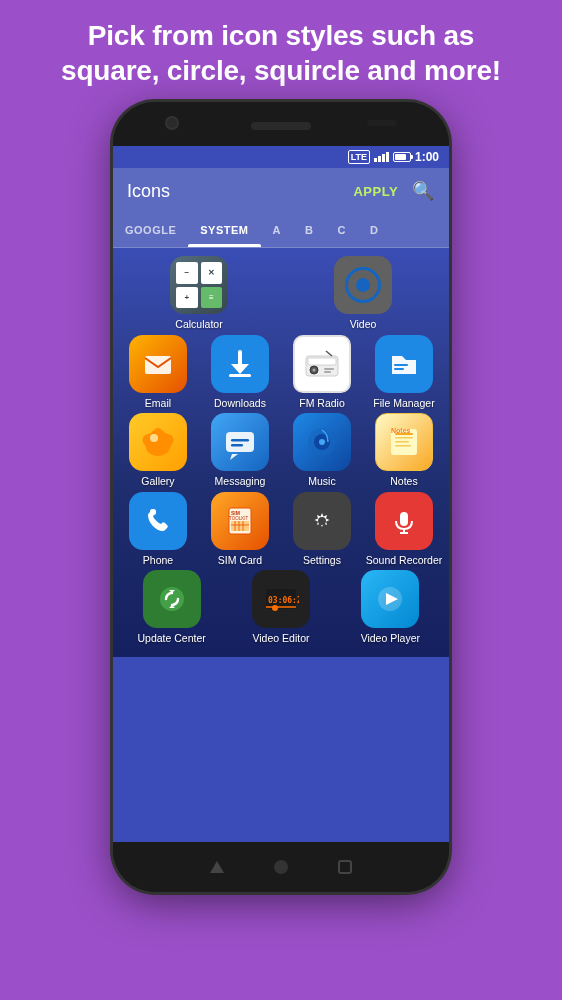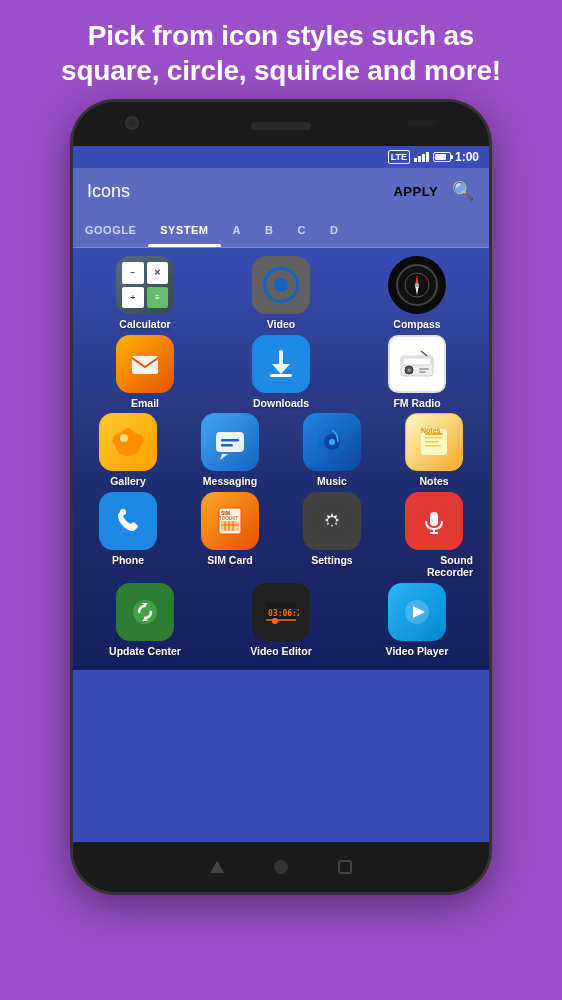--- a/index.html
+++ b/index.html
@@ -18,21 +18,21 @@
       padding: 18px 40px 14px;
       color: white;
       font-weight: 900;
       font-size: 28px;
       line-height: 1.25;
       letter-spacing: -0.2px;
     }
 
     
     .phone-shell {
-      width: 416px;
+      width: 336px;
       height: 790px;
       background: #1a1a1a;
       border-radius: 42px;
       margin: 0 auto;
       position: relative;
       box-shadow: 0 0 0 3px #333, 0 10px 40px rgba(0,0,0,0.5);
       overflow: hidden;
     }
 
     
@@ -144,21 +144,21 @@
     }
     .app-bar-title {
       color: white;
       font-size: 18px;
       font-weight: 500;
     }
     .app-bar-actions {
       display: flex;
       align-items: center;
       gap: 14px;
-      color: #000000;
+      color: #bef264;
       font-size: 13px;
       font-weight: 700;
       letter-spacing: 0.5px;
     }
     .search-icon-btn {
       font-size: 18px;
     }
 
     
     .tabs-bar {
@@ -217,24 +217,23 @@
       display: flex;
       align-items: center;
       justify-content: center;
       font-size: 26px;
       overflow: hidden;
       position: relative;
     }
     .icon-label {
       color: white;
       font-size: 10.5px;
-      text-align: right;
+      text-align: center;
       line-height: 1.2;
       text-shadow: 0 1px 2px rgba(0,0,0,0.5);
-      font-weight: bold;
     }
 
     
     .icon-calculator { background: linear-gradient(135deg, #546e7a, #37474f); }
     .calc-grid {
       display: grid;
       grid-template-columns: 1fr 1fr;
       gap: 3px;
       padding: 6px;
       width: 100%; height: 100%;
@@ -407,33 +406,20 @@
 
         <div class="app-icon-item">
           <div class="icon-img icon-camera">
             <div class="camera-inner">
               <div class="camera-dot"></div>
             </div>
           </div>
           <span class="icon-label">Video</span>
         </div>
 
-        <div class="app-icon-item">
-          <div class="icon-img icon-compass" style="border-radius:50%;">
-            <div class="compass-inner">
-              <svg width="28" height="28" viewBox="0 0 28 28">
-                <circle cx="14" cy="14" r="12" fill="#111" stroke="#555" stroke-width="1"></circle>
-                <polygon points="14,4 16,14 14,12 12,14" fill="#e53935"></polygon>
-                <polygon points="14,24 16,14 14,16 12,14" fill="white"></polygon>
-                <circle cx="14" cy="14" r="2" fill="#aaa"></circle>
-              </svg>
-            </div>
-          </div>
-          <span class="icon-label">Compass</span>
-        </div>
 
       </div>
 
       <div class="icons-row">
 
         <div class="app-icon-item">
           <div class="icon-img icon-email">
             <svg width="36" height="36" viewBox="0 0 36 36">
               <rect x="5" y="10" width="26" height="18" rx="2" fill="white" opacity="0.9"></rect>
               <path d="M5 12 L18 21 L31 12" stroke="#e65100" stroke-width="2" fill="none"></path>
@@ -462,20 +448,30 @@
               <circle cx="10" cy="24" r="4" fill="#555" stroke="#333" stroke-width="1"></circle>
               <circle cx="10" cy="24" r="1.5" fill="#aaa"></circle>
               <rect x="20" y="22" width="10" height="2" rx="1" fill="#aaa"></rect>
               <rect x="20" y="25" width="7" height="2" rx="1" fill="#aaa"></rect>
               <line x1="22" y1="5" x2="28" y2="10" stroke="#555" stroke-width="1.5"></line>
             </svg>
           </div>
           <span class="icon-label">FM Radio</span>
         </div>
 
+        <div class="app-icon-item">
+          <div class="icon-img icon-filemanager">
+            <svg width="36" height="36" viewBox="0 0 36 36">
+              <path d="M6 10 L16 10 L20 14 L30 14 L30 28 L6 28 Z" fill="white" opacity="0.95"></path>
+              <rect x="8" y="18" width="14" height="2" rx="1" fill="#1e88e5"></rect>
+              <rect x="8" y="22" width="10" height="2" rx="1" fill="#1e88e5"></rect>
+            </svg>
+          </div>
+          <span class="icon-label">File Manager</span>
+        </div>
       </div>
 
       <div class="icons-row">
 
         <div class="app-icon-item">
           <div class="icon-img icon-gallery">
             <svg width="36" height="36" viewBox="0 0 36 36">
               <path d="M18 4 C20 4 22 6 24 8 C26 10 30 10 32 12 C34 14 34 18 32 20 C30 22 30 26 28 28 C26 30 22 32 18 32 C14 32 10 30 8 28 C6 26 6 22 4 20 C2 18 2 14 4 12 C6 10 10 10 12 8 C14 6 16 4 18 4Z" fill="#ff8f00"></path>
               <circle cx="14" cy="14" r="4" fill="#fff9c4" opacity="0.7"></circle>
             </svg>

